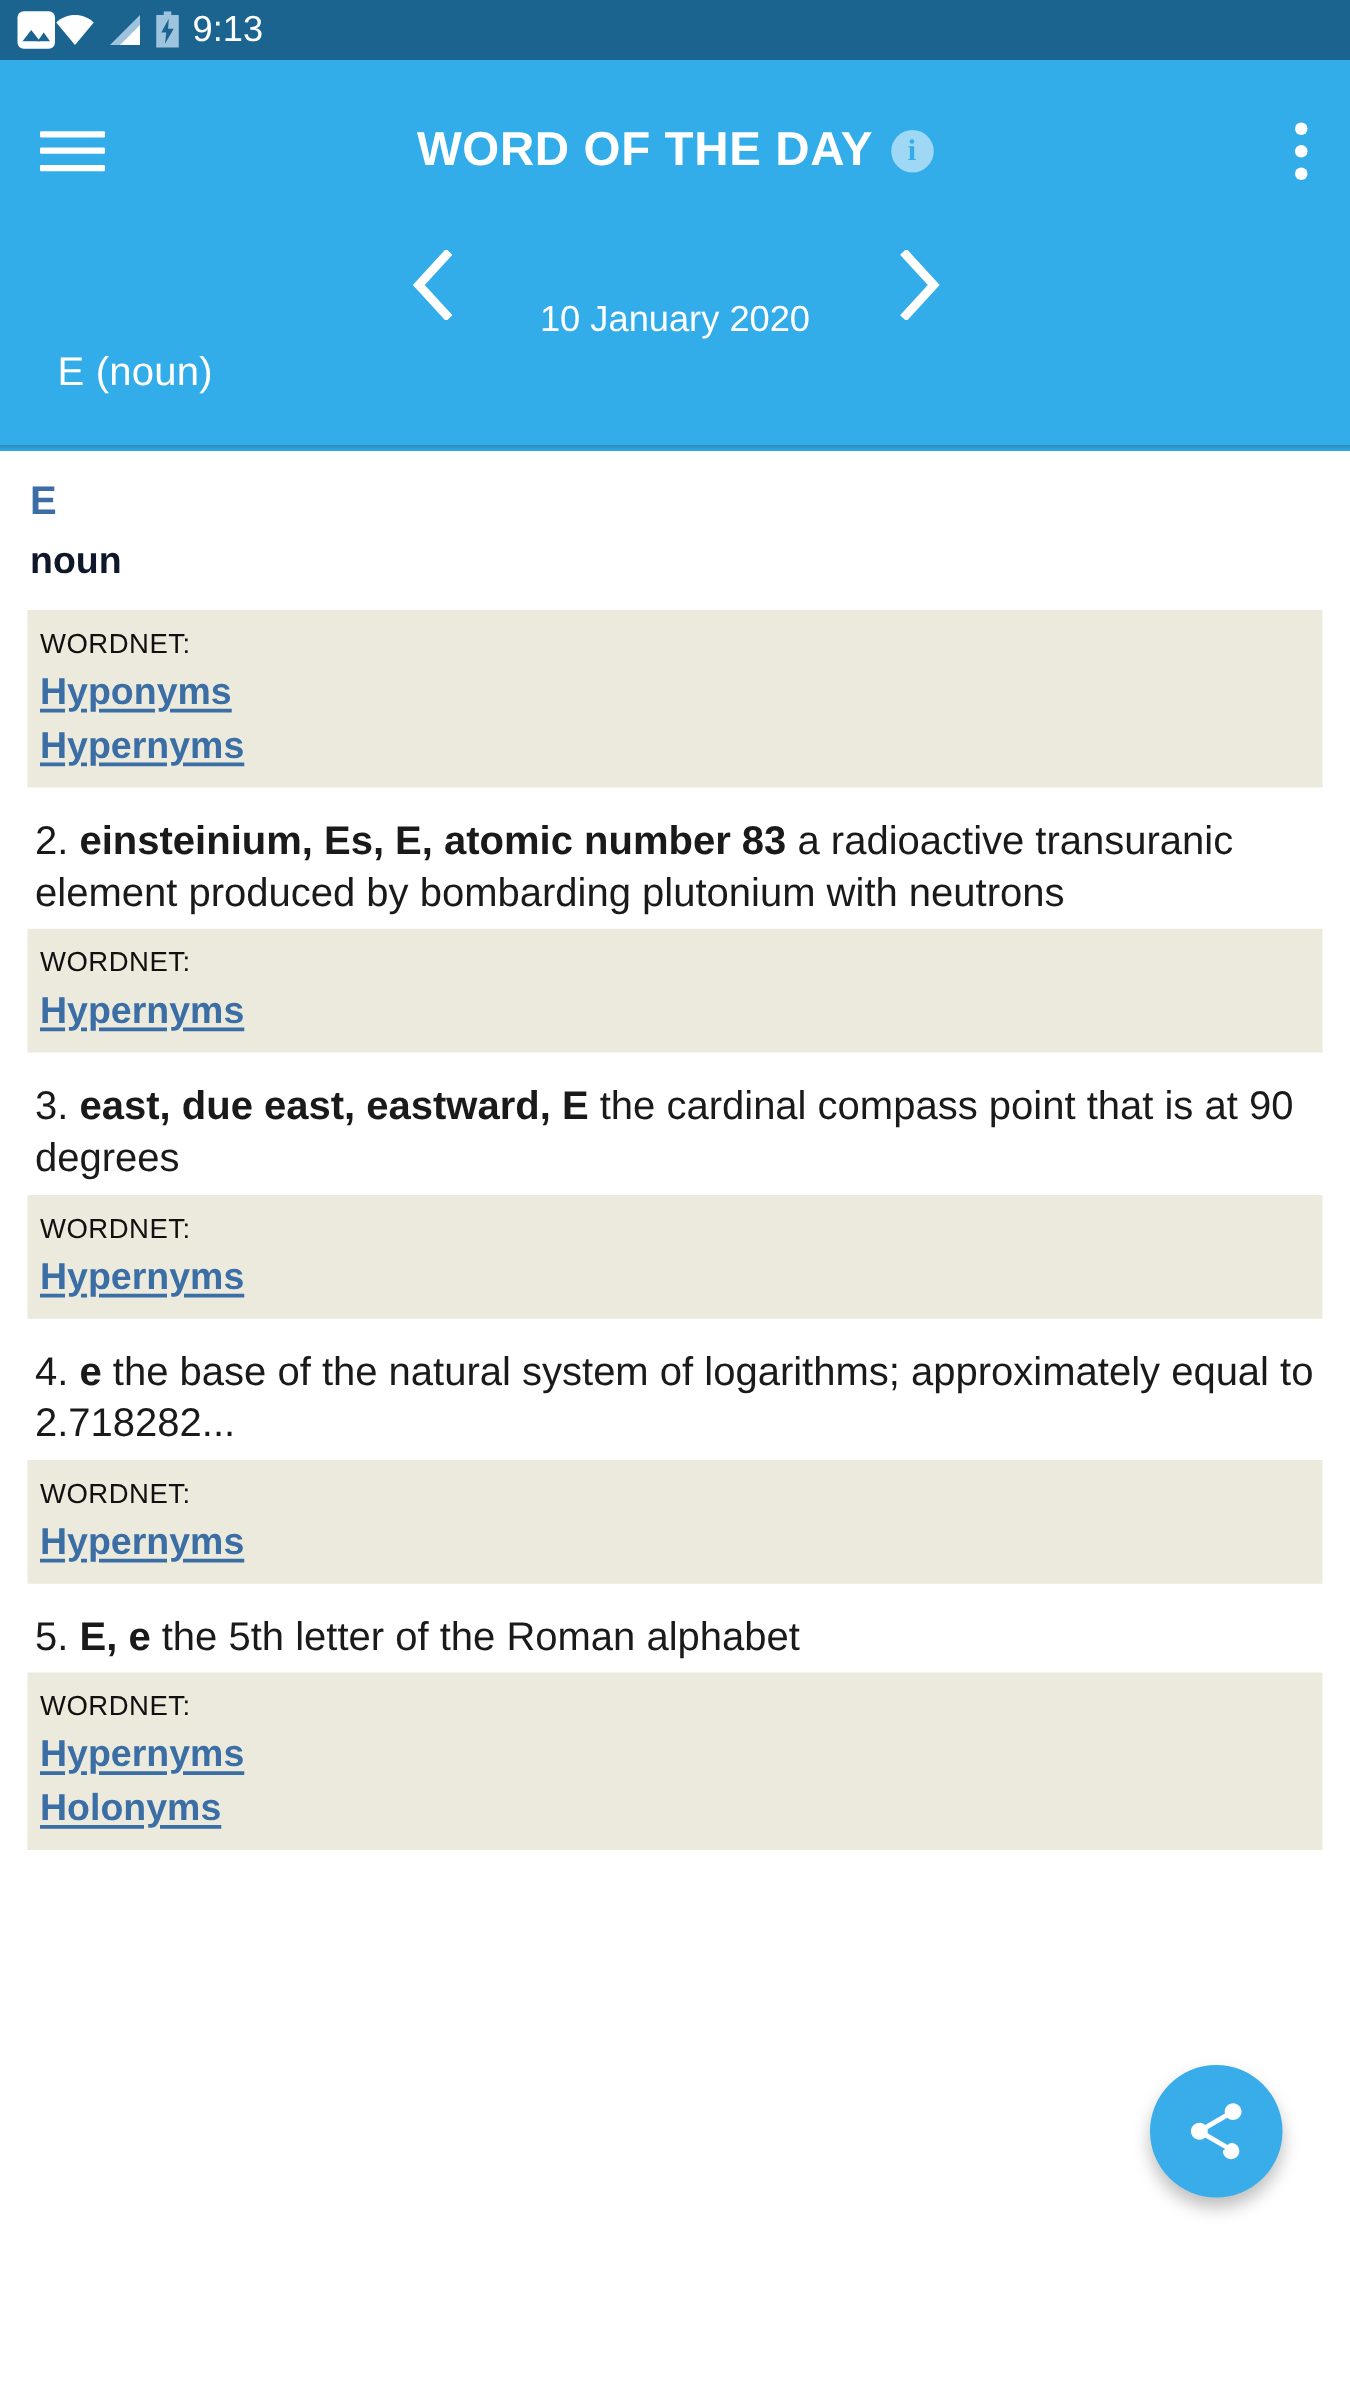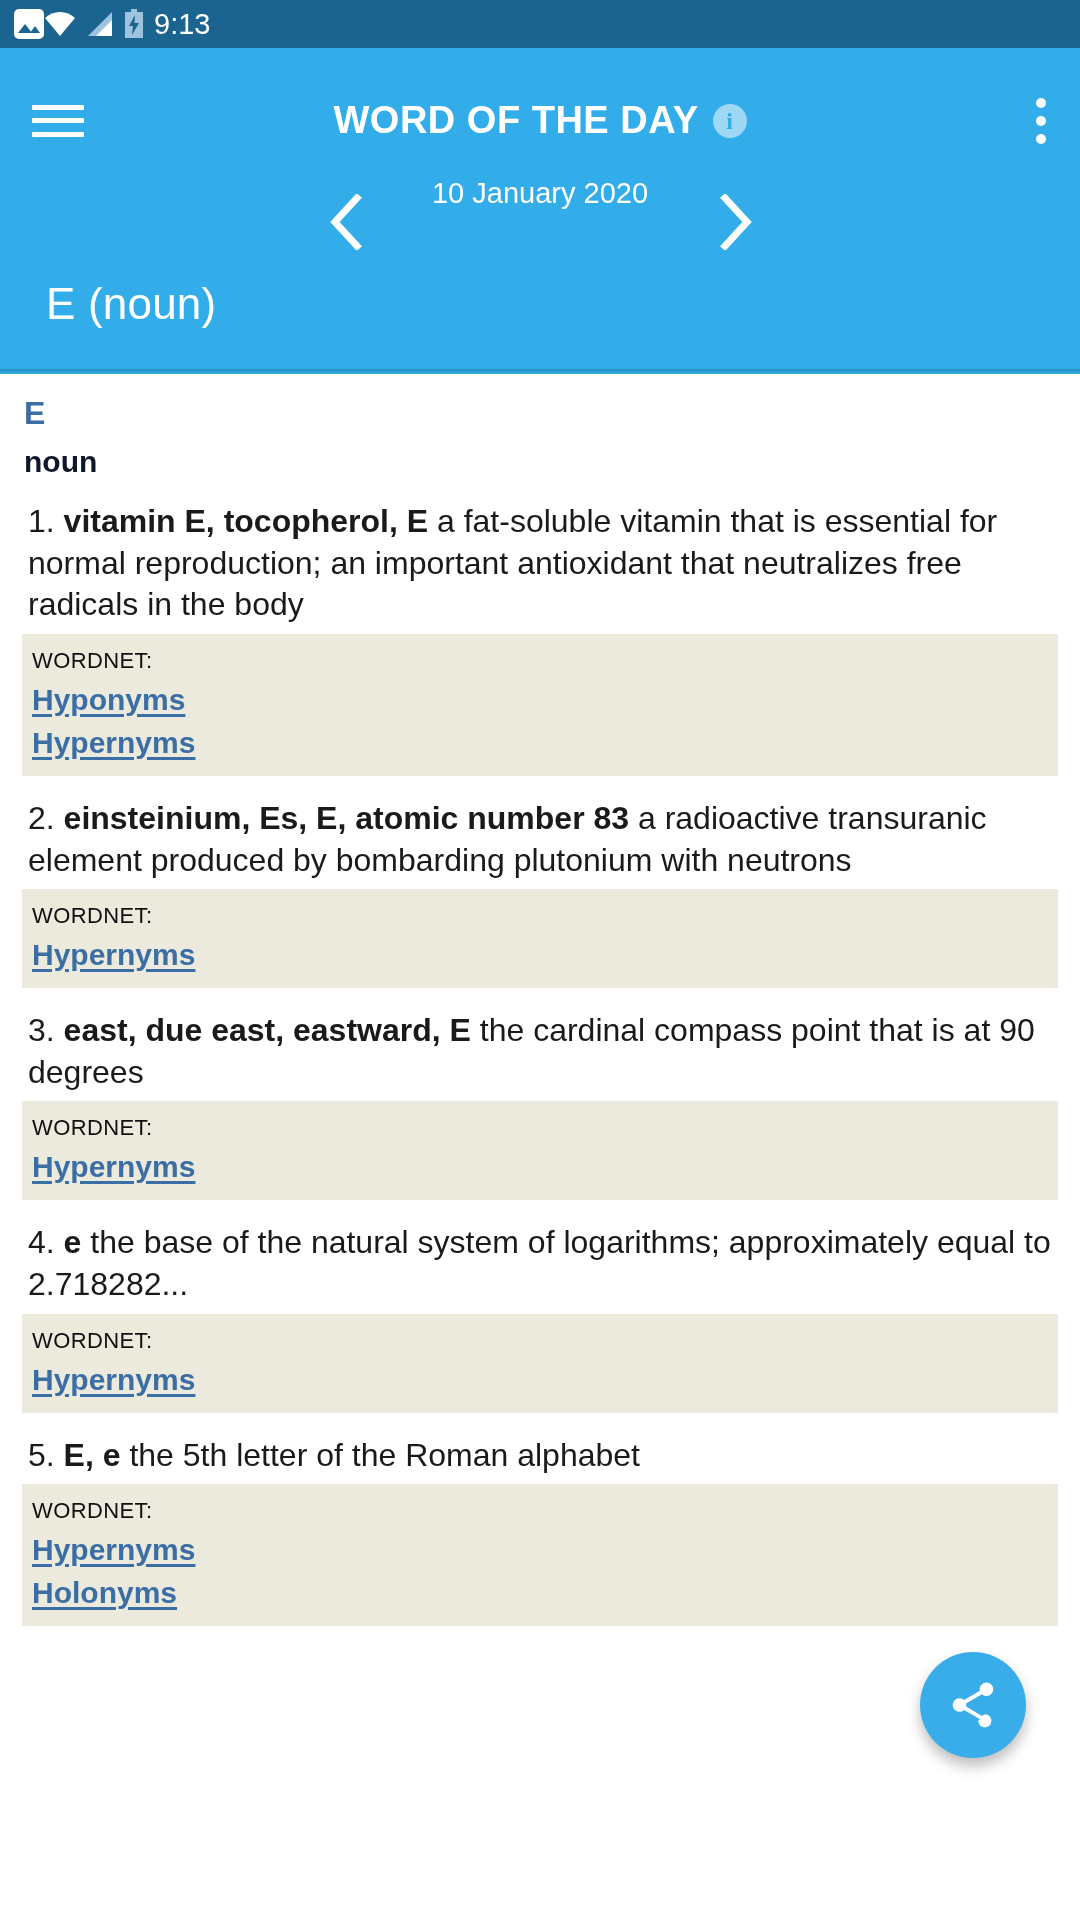--- a/index.html
+++ b/index.html
@@ -131,21 +131,21 @@
     cursor: pointer;
   }
   .overflow-menu i {
     display: block; width: 10px; height: 10px; border-radius: 50%; background: #ffffff;
   }
 
   
   .date-nav {
     height: 96px;
     display: flex;
-    align-items: flex-start;
+    align-items: flex-end;
     justify-content: center;
     gap: 0;
   }
   .chev {
     width: 90px;
     height: 90px;
     display: flex; align-items: center; justify-content: center;
     cursor: pointer;
   }
   .chev svg { display: block; }
@@ -155,21 +155,21 @@
     font-weight: 400;
     min-width: 300px;
     text-align: center;
     padding: 0 30px;
   }
 
   
   .word-heading {
     padding: 6px 0 40px 46px;
     color: #ffffff;
-    font-size: 44px;
+    font-size: 32px;
     font-weight: 400;
     letter-spacing: 0.2px;
   }
   .appbar-shadow {
     height: 5px;
     background: linear-gradient(to bottom, rgba(0,0,0,0.20), rgba(0,0,0,0.0));
   }
 
   
   .content {
@@ -313,21 +313,20 @@
     <div class="word-heading">E (noun)</div>
     <div class="appbar-shadow"></div>
   </div>
 
   <div class="content">
     <div class="entry-word">E</div>
     <div class="entry-pos">noun</div>
 
     <div id="senses">
         <div class="sense">
-          <div class="sense-text"><span>1.</span> <b>vitamin E, tocopherol, E</b> <span>a fat-soluble vitamin that is essential for normal reproduction; an important antioxidant that neutralizes free radicals in the body</span></div>
           <div class="wordnet-box">
             <div class="wordnet-label">WORDNET:</div>
             <a class="wordnet-link">Hyponyms</a>
             <a class="wordnet-link">Hypernyms</a>
           </div>
         </div>
         <div class="sense">
           <div class="sense-text"><span>2.</span> <b>einsteinium, Es, E, atomic number 83</b> <span>a radioactive transuranic element produced by bombarding plutonium with neutrons</span></div>
           <div class="wordnet-box">
             <div class="wordnet-label">WORDNET:</div>

